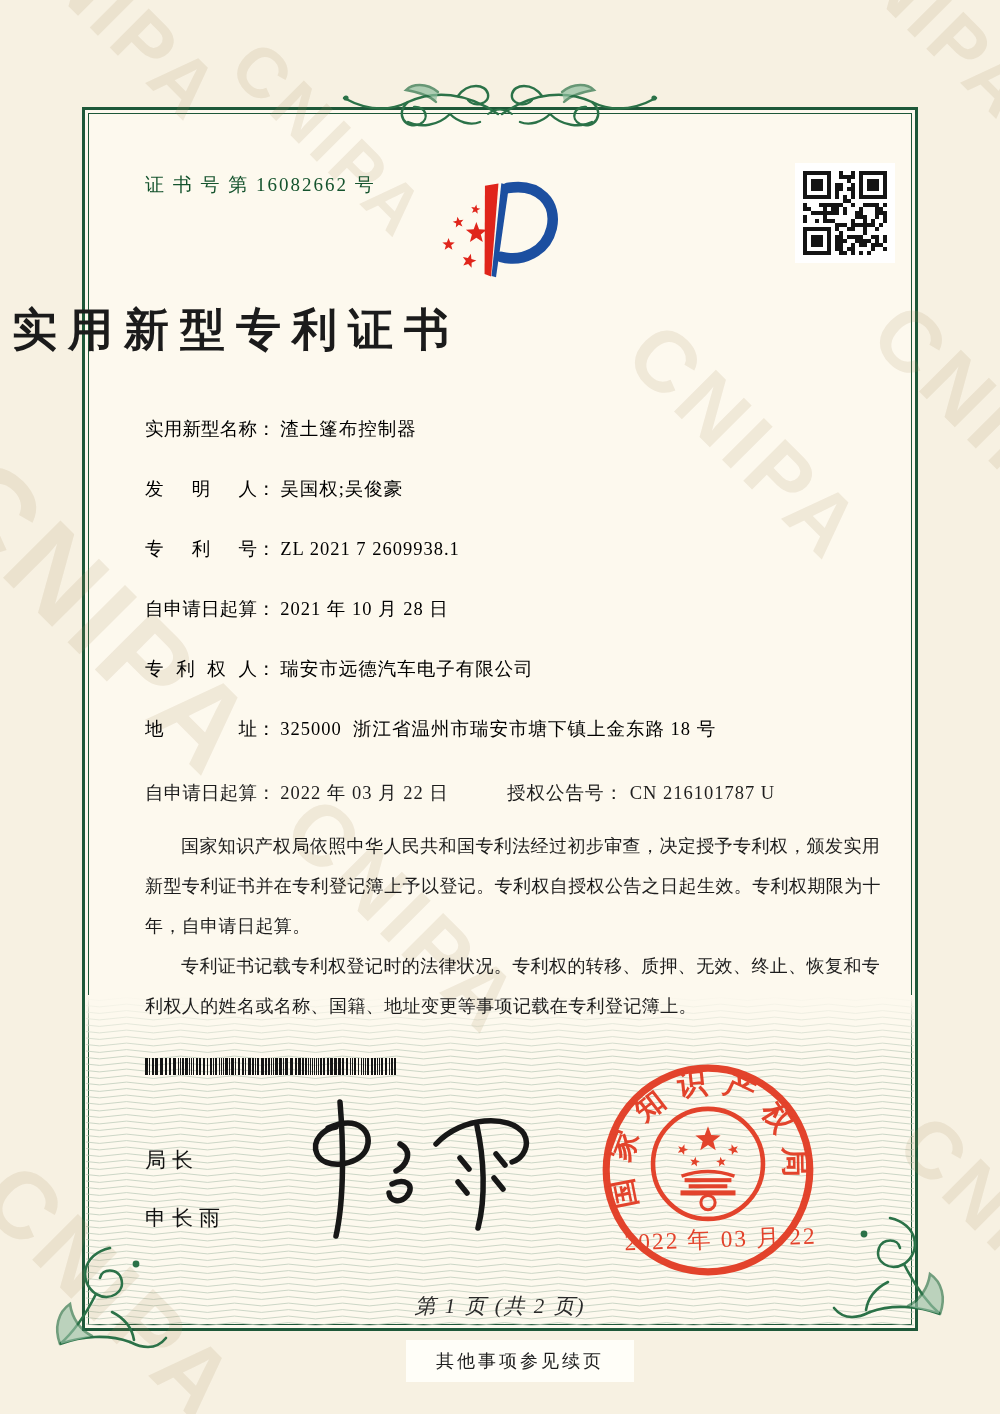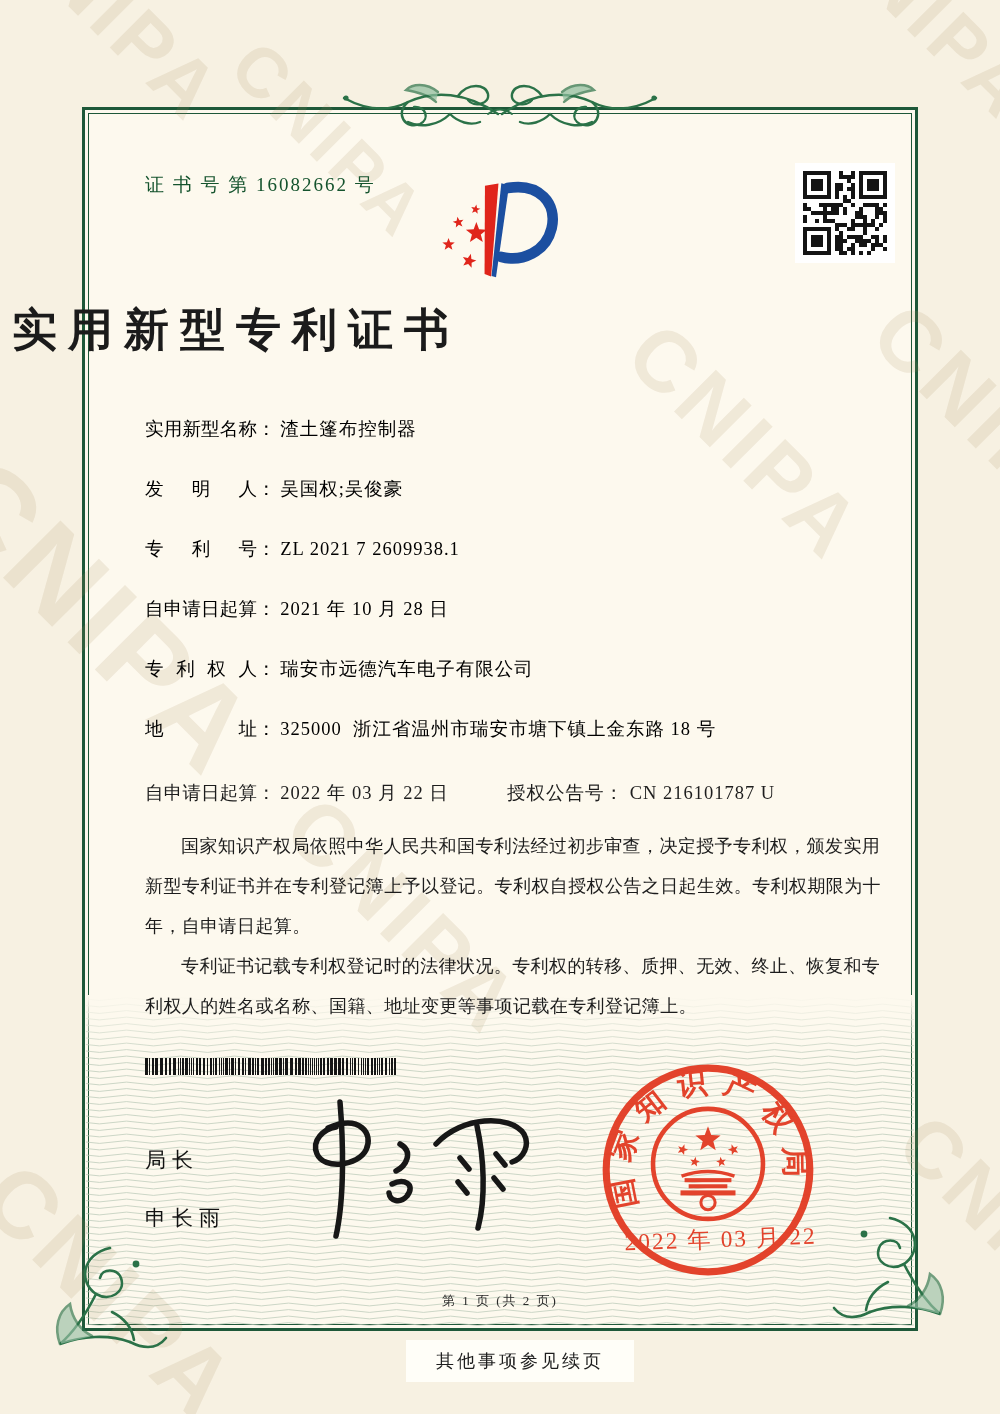--- a/index.html
+++ b/index.html
@@ -47,21 +47,21 @@
   .wave-fade{position:absolute;left:86px;top:995px;width:828px;height:60px;
       background:linear-gradient(#fdf9ee,rgba(253,249,238,0));z-index:0;}
   .barcode{position:absolute;left:145px;top:1058px;z-index:3;}
   .official{position:absolute;left:145px;font-size:21px;letter-spacing:6px;color:#111;
       font-family:Liberation Sans, sans-serif;z-index:3;}
   .official.t{top:1146px;}
   .official.n{top:1188px;margin-top:16px;}
   .signature{position:absolute;left:272px;top:1096px;z-index:4;}
   .seal{position:absolute;left:596px;top:1058px;z-index:5;opacity:0.95;}
   .page-note{position:absolute;left:0;top:1292px;width:100%;text-align:center;
-      font-size:13px;letter-spacing:2px;color:#2b2b2b;z-index:3;}
+      font-size:21px;letter-spacing:2px;color:#2b2b2b;z-index:3;font-style:italic;}
   .cont-note{position:absolute;left:0;top:1340px;width:100%;text-align:center;z-index:3;margin-left:20px;}
   .cont-note span{display:inline-block;background:#fffef8;padding:9px 30px;
       font-size:18px;letter-spacing:3px;color:#1d1d1d;}
 
   
   .orn{position:absolute;z-index:2;pointer-events:none;}
 </style>
 </head>
 <body>
 

